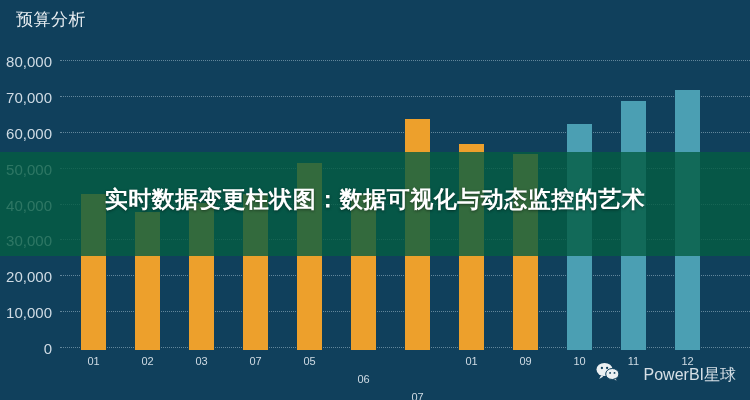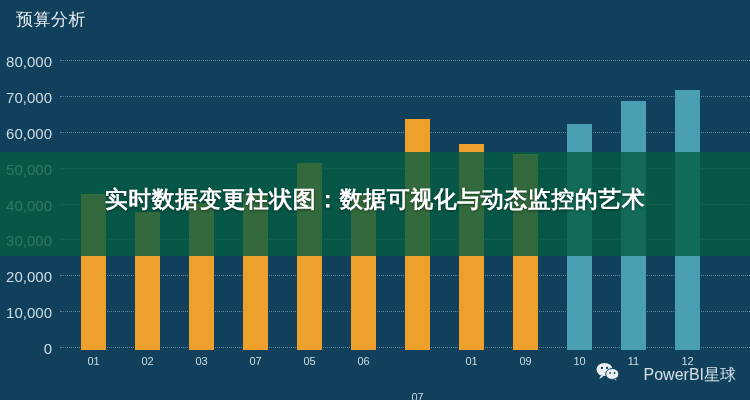--- a/index.html
+++ b/index.html
@@ -124,21 +124,21 @@
         <div class="bar" style="left: 507px; width: 25px; height: 226.012px; background: rgb(75, 159, 179);"></div>
         <div class="bar" style="left: 561px; width: 25px; height: 249.331px; background: rgb(75, 159, 179);"></div>
         <div class="bar" style="left: 615px; width: 25px; height: 260.094px; background: rgb(75, 159, 179);"></div>
       </div>
     <div id="xticks">
         <div class="xtick" style="left: 33.5px;">01</div>
         <div class="xtick" style="left: 87.5px;">02</div>
         <div class="xtick" style="left: 141.5px; text-align: right;">03</div>
         <div class="xtick" style="left: 195.5px;">07</div>
         <div class="xtick" style="left: 249.5px;">05</div>
-        <div class="xtick" style="left: 303.5px;">06</div>
+        <div class="xtick" style="left: 303.5px; margin-top: 18px;">06</div>
         <div class="xtick" style="left: 357.5px; margin-top: 36px;">07</div>
         <div class="xtick" style="left: 411.5px;">01</div>
         <div class="xtick" style="left: 465.5px;">09</div>
         <div class="xtick" style="left: 519.5px;">10</div>
         <div class="xtick" style="left: 573.5px;">11</div>
         <div class="xtick" style="left: 627.5px;">12</div>
       </div>
     <div class="axis-title">月份</div>
   </div>
 

